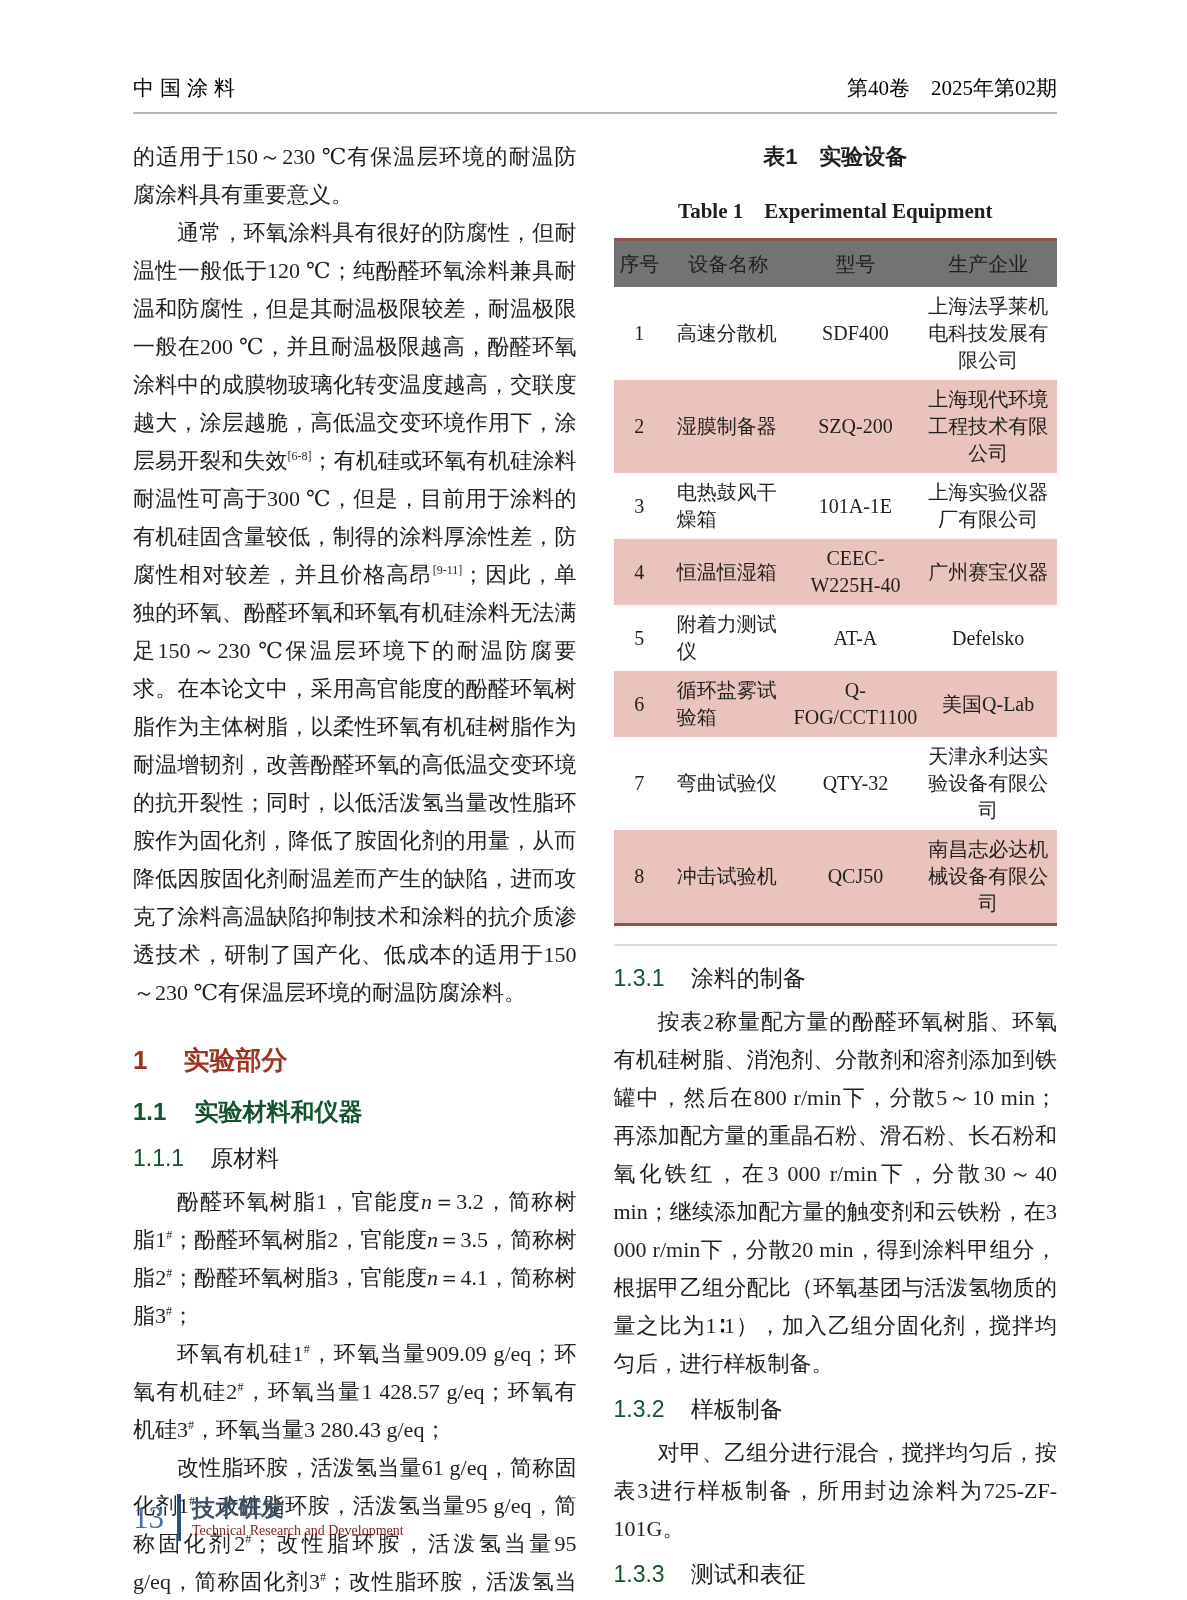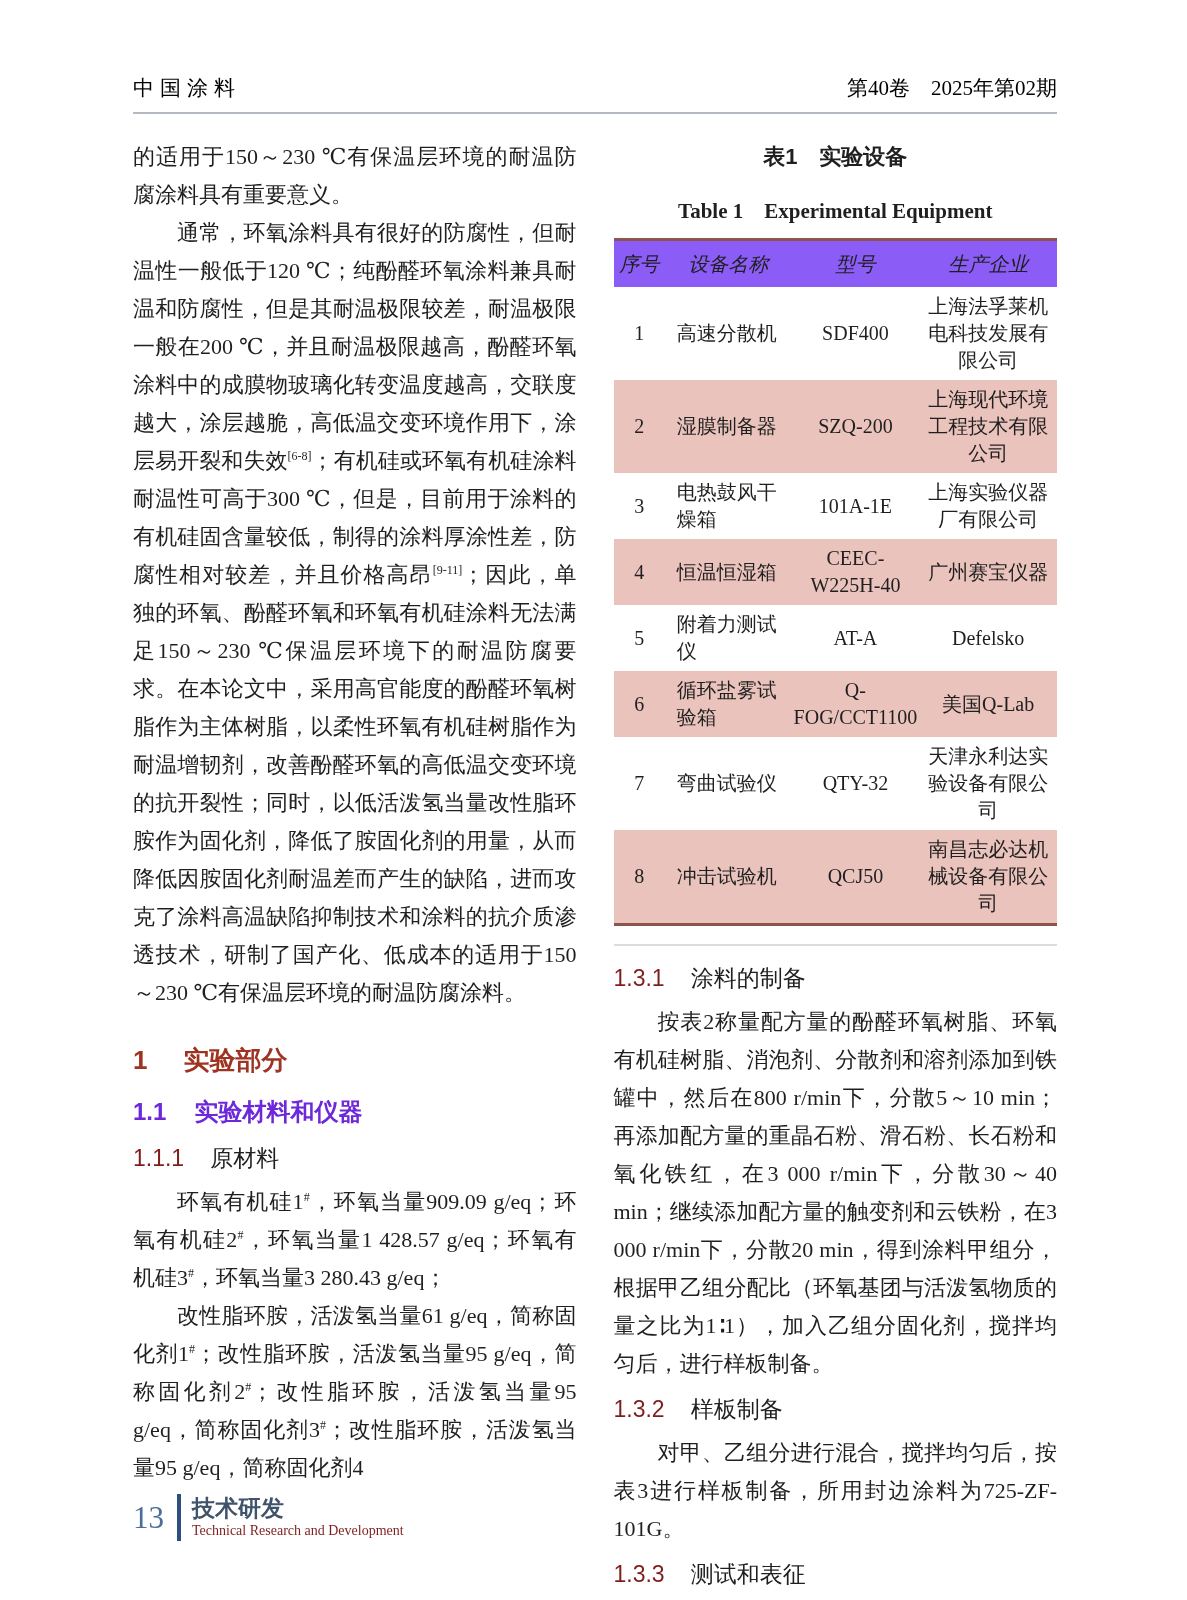--- a/index.html
+++ b/index.html
@@ -25,34 +25,34 @@
 
   .col p{margin:0;text-indent:2em;}
   .col p.noindent{text-indent:0;}
   sup.ref{font-size:12px;line-height:0;vertical-align:super;}
   i.var{font-style:italic;font-family:"Liberation Serif","DejaVu Serif",serif;}
 
   
   .h1,.h2,.h3{font-family:"Liberation Sans","DejaVu Sans",sans-serif;}
   .h1{font-size:26px;font-weight:bold;color:#9e3322;margin:28px 0 14px 0;line-height:40px;}
   .h1 .hnum{margin-right:36px;}
-  .h2{font-size:24px;font-weight:bold;color:#6d28d9;margin:12px 0 10px 0;line-height:36px;}
+  .h2{font-size:24px;font-weight:bold;color:#14532d;margin:12px 0 10px 0;line-height:36px;}
   .h2 .hnum{margin-right:28px;}
   .h3{font-size:23px;font-weight:normal;margin:8px 0 6px 0;line-height:36px;}
-  .h3 .hnum{color:#7f1d1d;margin-right:26px;}
+  .h3 .hnum{color:#14532d;margin-right:26px;}
   .h3 .htitle{color:#1f1f1f;font-family:"Liberation Serif","DejaVu Serif",serif;}
 
   
   .tblcap-cn{font-family:"Liberation Sans","DejaVu Sans",sans-serif;font-weight:bold;
     font-size:22px;text-align:center;line-height:30px;margin-top:4px;}
   .tblcap-en{font-weight:bold;font-size:21px;text-align:center;line-height:30px;margin-top:24px;}
   table.equip{width:100%;border-collapse:collapse;margin-top:12px;
     border-top:3px solid #8c544c;border-bottom:3px solid #8c544c;
     font-size:20px;text-align:center;}
-  table.equip th{background:#8b5cf6;font-weight:normal;padding:9px 2px;line-height:28px;font-style:italic;}
+  table.equip th{background:#737373;font-weight:normal;padding:9px 2px;line-height:28px;}
   table.equip td{padding:6px 2px;line-height:27px;}
   table.equip tbody tr:nth-child(even) td{background:#eac3bd;}
   table.equip td:nth-child(2){text-align:left;padding-left:12px;}
   col.c1{width:12%;} col.c2{width:30%;} col.c3{width:26%;} col.c4{width:32%;}
   .tablerule{border:0;border-top:2px solid #dcdcdc;margin:18px 0 14px 0;}
 
   
   .footer{position:absolute;left:133px;top:1494px;display:flex;align-items:center;}
   .pagenum{font-size:31px;color:#4a6d9c;margin-right:13px;line-height:46px;}
   .footbar{width:4px;height:47px;background:#2d4e7e;margin-right:11px;}
@@ -72,20 +72,21 @@
   <hr class="headrule">
 
   <div class="columns">
 
     <div class="col">
         <p class="noindent"><span>的适用于150～230 ℃有保温层环境的耐温防腐涂料具有重要意义。</span></p>
         <p><span>通常，环氧涂料具有很好的防腐性，但耐温性一般低于120 ℃；纯酚醛环氧涂料兼具耐温和防腐性，但是其耐温极限较差，耐温极限一般在200 ℃，并且耐温极限越高，酚醛环氧涂料中的成膜物玻璃化转变温度越高，交联度越大，涂层越脆，高低温交变环境作用下，涂层易开裂和失效</span><sup class="ref">[6-8]</sup><span>；有机硅或环氧有机硅涂料耐温性可高于300 ℃，但是，目前用于涂料的有机硅固含量较低，制得的涂料厚涂性差，防腐性相对较差，并且价格高昂</span><sup class="ref">[9-11]</sup><span>；因此，单独的环氧、酚醛环氧和环氧有机硅涂料无法满足150～230 ℃保温层环境下的耐温防腐要求。在本论文中，采用高官能度的酚醛环氧树脂作为主体树脂，以柔性环氧有机硅树脂作为耐温增韧剂，改善酚醛环氧的高低温交变环境的抗开裂性；同时，以低活泼氢当量改性脂环胺作为固化剂，降低了胺固化剂的用量，从而降低因胺固化剂耐温差而产生的缺陷，进而攻克了涂料高温缺陷抑制技术和涂料的抗介质渗透技术，研制了国产化、低成本的适用于150～230 ℃有保温层环境的耐温防腐涂料。</span></p>
         <div class="h1"><span class="hnum">1</span><span class="htitle">实验部分</span></div>
         <div class="h2"><span class="hnum">1.1</span><span class="htitle">实验材料和仪器</span></div>
         <div class="h3"><span class="hnum">1.1.1</span><span class="htitle">原材料</span></div>
+        <p><span>酚醛环氧树脂1，官能度</span><i class="var">n</i><span>＝3.2，简称树脂1</span><sup class="ref">#</sup><span>；酚醛环氧树脂2，官能度</span><i class="var">n</i><span>＝3.5，简称树脂2</span><sup class="ref">#</sup><span>；酚醛环氧树脂3，官能度</span><i class="var">n</i><span>＝4.1，简称树脂3</span><sup class="ref">#</sup><span>；</span></p>
         <p><span>环氧有机硅1</span><sup class="ref">#</sup><span>，环氧当量909.09 g/eq；环氧有机硅2</span><sup class="ref">#</sup><span>，环氧当量1 428.57 g/eq；环氧有机硅3</span><sup class="ref">#</sup><span>，环氧当量3 280.43 g/eq；</span></p>
         <p><span>改性脂环胺，活泼氢当量61 g/eq，简称固化剂1</span><sup class="ref">#</sup><span>；改性脂环胺，活泼氢当量95 g/eq，简称固化剂2</span><sup class="ref">#</sup><span>；改性脂环胺，活泼氢当量95 g/eq，简称固化剂3</span><sup class="ref">#</sup><span>；改性脂环胺，活泼氢当量95 g/eq，简称固化剂4</span></p>
       </div>
 
     <div class="col">
       <div class="tblcap-cn">表1　实验设备</div>
       <div class="tblcap-en">Table 1　Experimental Equipment</div>
       <table class="equip">
         <colgroup>
             <col class="c1">

